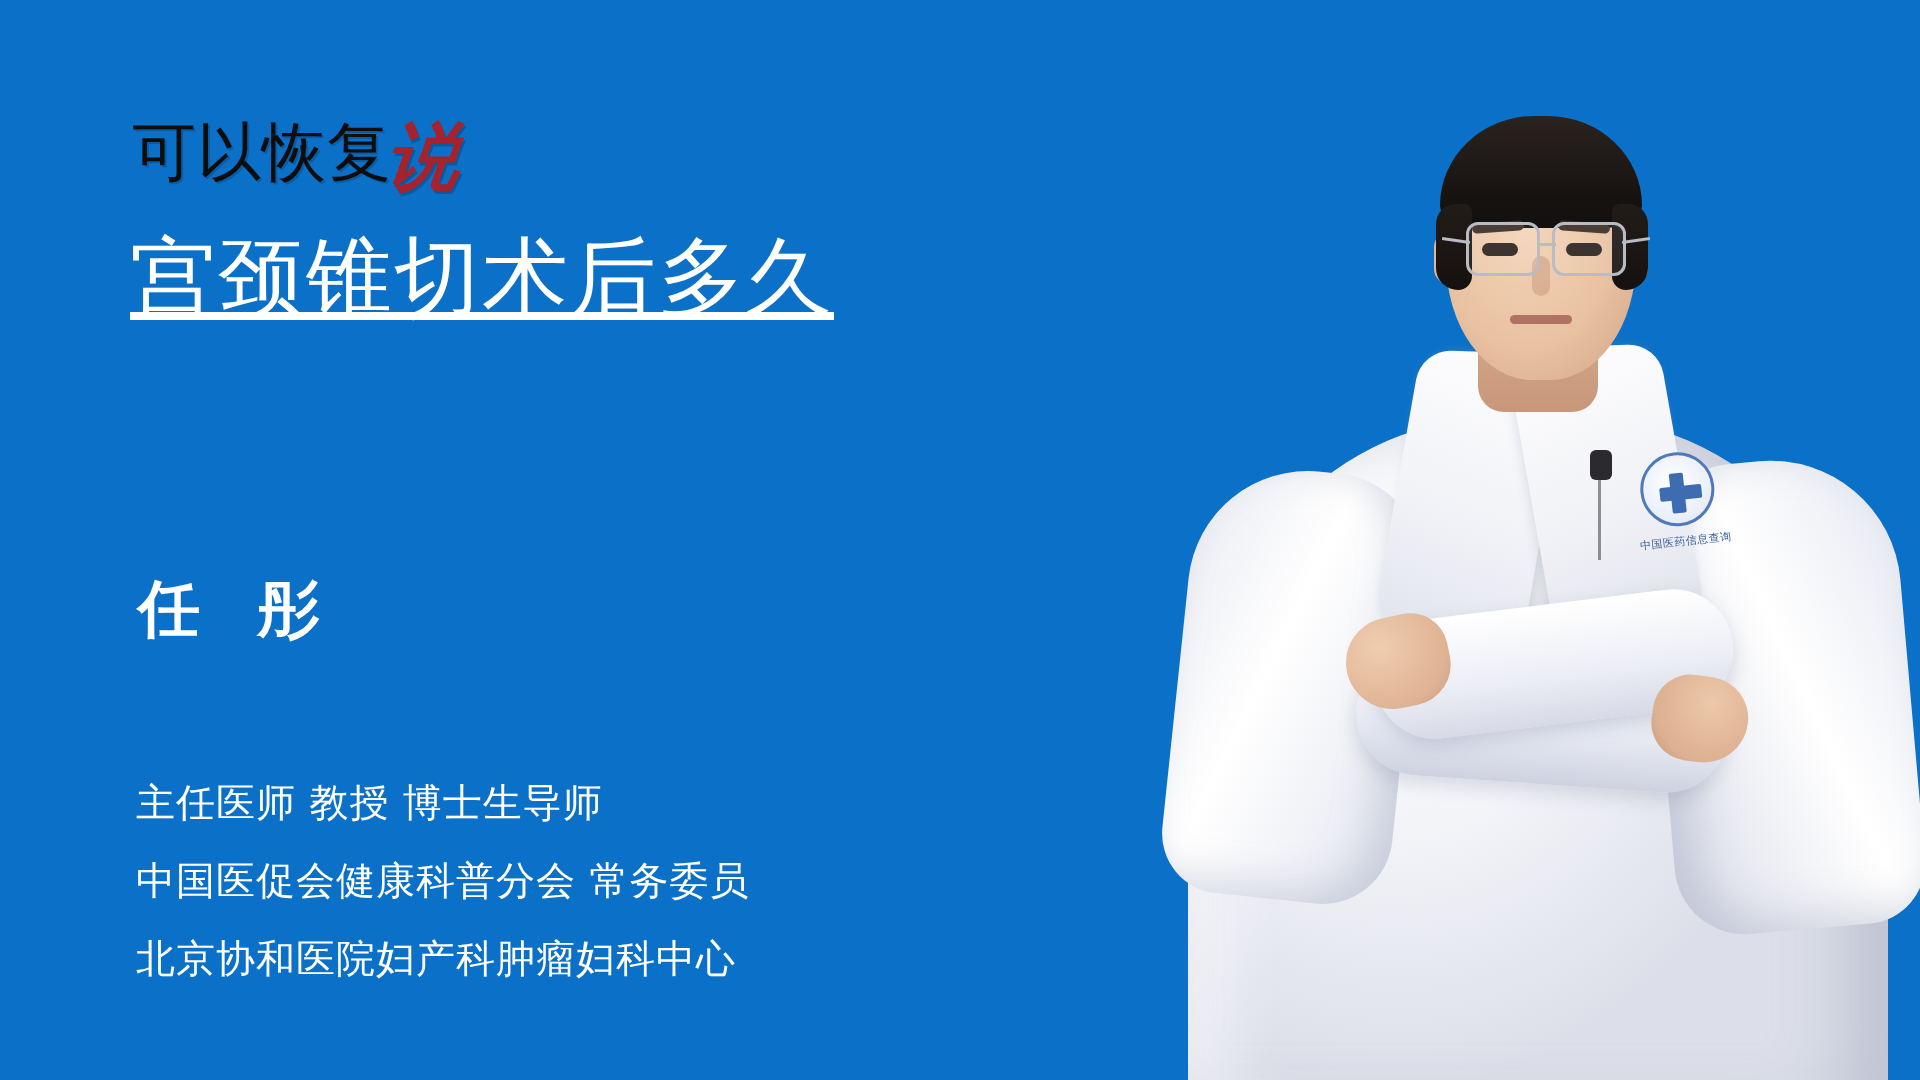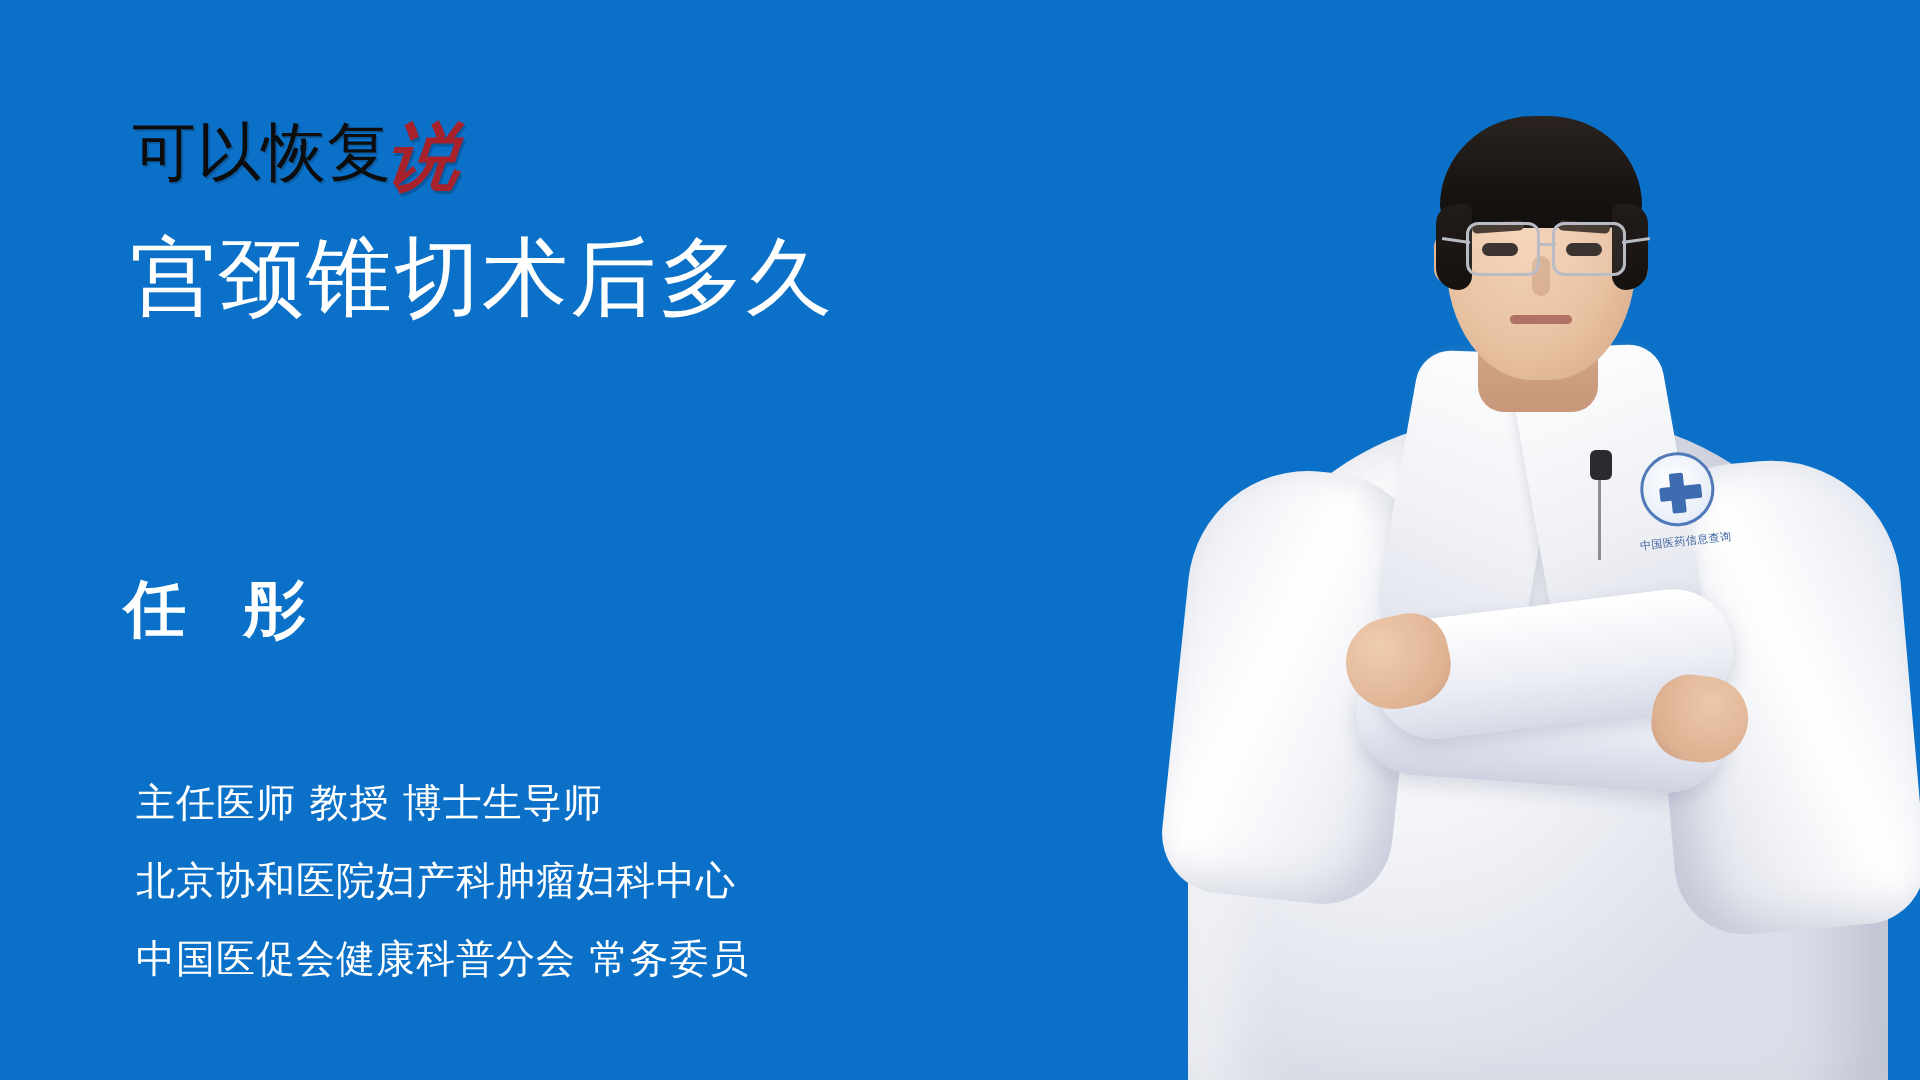--- a/index.html
+++ b/index.html
@@ -54,26 +54,27 @@
     width:1000px;
   }
   .title-line {
     font-family:"DejaVu Sans","Liberation Sans",sans-serif;
     font-size:86px;
     font-weight:400;
     color:#ffffff;
     line-height:1.28;
     letter-spacing:2px;
     white-space:nowrap;
+    text-decoration:underline;
   }
 
   
   .doctor-name {
     position:absolute;
-    left:124px; top:578px;
+    left:138px; top:578px;
     font-family:"DejaVu Serif","Liberation Serif",serif;
     font-size:62px;
     font-weight:700;
     color:#ffffff;
     letter-spacing:18px;
     line-height:1;
     white-space:nowrap;
   }
 
   
@@ -296,22 +297,22 @@
   </div>
 
   <div class="title-block">
     <div class="title-line">宫颈锥切术后多久</div>
   </div>
 
   <div class="doctor-name">任 彤</div>
 
   <div class="creds">
     <div class="cred-line">主任医师  教授  博士生导师</div>
+    <div class="cred-line">中国医促会健康科普分会  常务委员</div>
     <div class="cred-line">北京协和医院妇产科肿瘤妇科中心</div>
-    <div class="cred-line">中国医促会健康科普分会  常务委员</div>
   </div>
 
   <div class="portrait">
     <div class="p-layer coat"></div>
     <div class="p-layer sleeve-l"></div>
     <div class="p-layer sleeve-r"></div>
     <div class="p-layer shirt"></div>
     <div class="p-layer lapel-l"></div>
     <div class="p-layer lapel-r"></div>
     <div class="p-layer arm-bot"></div>

